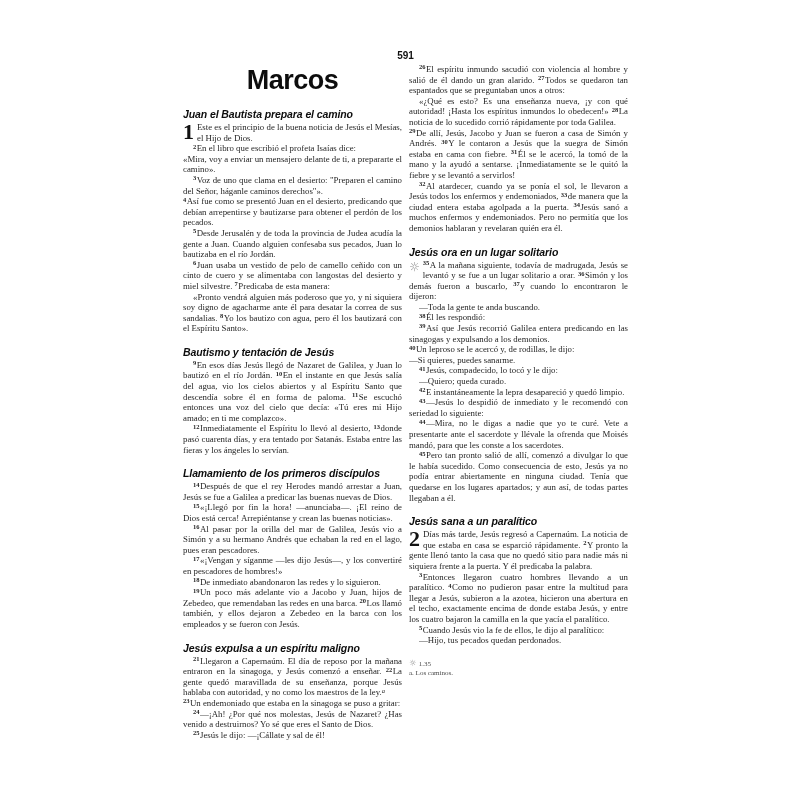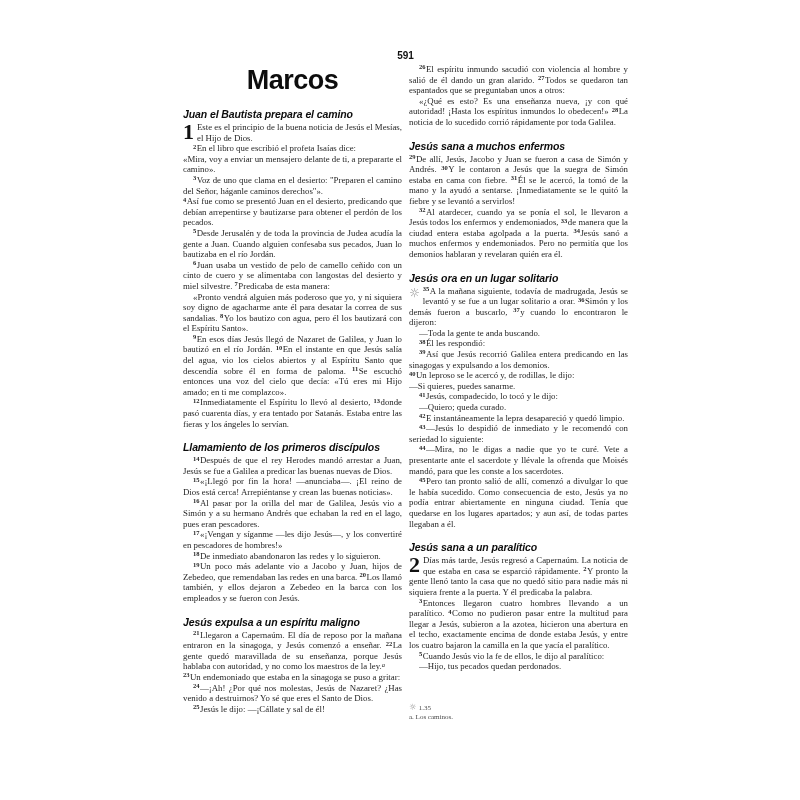--- a/index.html
+++ b/index.html
@@ -39,21 +39,21 @@
     position:relative; top:-2.6px; vertical-align:baseline;
   }
   span.dropcap {
     float:left; font-weight:bold; font-size:22px; line-height:18px;
     padding:1px 3px 0 0; color:#111;
   }
   span.sunmark {
     float:left; font-family:"DejaVu Sans", sans-serif; font-size:12px;
     line-height:10px; color:#8d8d8d; padding:2px 3px 0 0;
   }
-  .footnotes { margin-top:31px; font-size:7px; line-height:9.5px; color:#4a4a4a; }
+  .footnotes { margin-top:13px; font-size:7px; line-height:9.5px; color:#4a4a4a; }
   .footnotes .sun-small {
     font-family:"DejaVu Sans", sans-serif; font-size:8.5px; color:#8d8d8d; margin-right:2px;
   }
 </style>
 </head>
 <body>
 
 <div class="sheet">
   <div class="pagenum">591</div>
   <div class="cols">
@@ -62,41 +62,41 @@
       <div class="colbody" id="col0">
           <h2 class="shead">Juan el Bautista prepara el camino</h2>
           <p class="para flush"><span class="dropcap">1</span>Este es el principio de la buena noticia de Jesús el Mesías, el Hijo de Dios.</p>
           <p class="para"><sup class="v">2</sup>En el libro que escribió el profeta Isaías dice:</p>
           <p class="para flush gap">«Mira, voy a enviar un mensajero delante de ti, a prepararte el camino».</p>
           <p class="para"><sup class="v">3</sup>Voz de uno que clama en el desierto: "Preparen el camino del Señor, háganle caminos derechos"».</p>
           <p class="para flush gap"><sup class="v">4</sup>Así fue como se presentó Juan en el desierto, predicando que debían arrepentirse y bautizarse para obtener el perdón de los pecados.</p>
           <p class="para"><sup class="v">5</sup>Desde Jerusalén y de toda la provincia de Judea acudía la gente a Juan. Cuando alguien confesaba sus pecados, Juan lo bautizaba en el río Jordán.</p>
           <p class="para"><sup class="v">6</sup>Juan usaba un vestido de pelo de camello ceñido con un cinto de cuero y se alimentaba con langostas del desierto y miel silvestre. <sup class="v">7</sup>Predicaba de esta manera:</p>
           <p class="para">«Pronto vendrá alguien más poderoso que yo, y ni siquiera soy digno de agacharme ante él para desatar la correa de sus sandalias. <sup class="v">8</sup>Yo los bautizo con agua, pero él los bautizará con el Espíritu Santo».</p>
+          <h2 class="shead">Bautismo y tentación de Jesús</h2>
           <p class="para"><sup class="v">9</sup>En esos días Jesús llegó de Nazaret de Galilea, y Juan lo bautizó en el río Jordán. <sup class="v">10</sup>En el instante en que Jesús salía del agua, vio los cielos abiertos y al Espíritu Santo que descendía sobre él en forma de paloma. <sup class="v">11</sup>Se escuchó entonces una voz del cielo que decía: «Tú eres mi Hijo amado; en ti me complazco».</p>
           <p class="para"><sup class="v">12</sup>Inmediatamente el Espíritu lo llevó al desierto, <sup class="v">13</sup>donde pasó cuarenta días, y era tentado por Satanás. Estaba entre las fieras y los ángeles lo servían.</p>
           <h2 class="shead">Llamamiento de los primeros discípulos</h2>
           <p class="para"><sup class="v">14</sup>Después de que el rey Herodes mandó arrestar a Juan, Jesús se fue a Galilea a predicar las buenas nuevas de Dios.</p>
           <p class="para"><sup class="v">15</sup>«¡Llegó por fin la hora! —anunciaba—. ¡El reino de Dios está cerca! Arrepiéntanse y crean las buenas noticias».</p>
           <p class="para"><sup class="v">16</sup>Al pasar por la orilla del mar de Galilea, Jesús vio a Simón y a su hermano Andrés que echaban la red en el lago, pues eran pescadores.</p>
           <p class="para"><sup class="v">17</sup>«¡Vengan y síganme —les dijo Jesús—, y los convertiré en pescadores de hombres!»</p>
           <p class="para"><sup class="v">18</sup>De inmediato abandonaron las redes y lo siguieron.</p>
           <p class="para"><sup class="v">19</sup>Un poco más adelante vio a Jacobo y Juan, hijos de Zebedeo, que remendaban las redes en una barca. <sup class="v">20</sup>Los llamó también, y ellos dejaron a Zebedeo en la barca con los empleados y se fueron con Jesús.</p>
           <h2 class="shead">Jesús expulsa a un espíritu maligno</h2>
           <p class="para"><sup class="v">21</sup>Llegaron a Capernaúm. El día de reposo por la mañana entraron en la sinagoga, y Jesús comenzó a enseñar. <sup class="v">22</sup>La gente quedó maravillada de su enseñanza, porque Jesús hablaba con autoridad, y no como los maestros de la ley.<sup class="fn">a</sup></p>
           <p class="para flush"><sup class="v">23</sup>Un endemoniado que estaba en la sinagoga se puso a gritar:</p>
           <p class="para"><sup class="v">24</sup>—¡Ah! ¿Por qué nos molestas, Jesús de Nazaret? ¿Has venido a destruirnos? Yo sé que eres el Santo de Dios.</p>
           <p class="para"><sup class="v">25</sup>Jesús le dijo: —¡Cállate y sal de él!</p>
         </div>
     </div>
     <div class="col">
       <div class="colbody" id="col1">
           <p class="para"><sup class="v">26</sup>El espíritu inmundo sacudió con violencia al hombre y salió de él dando un gran alarido. <sup class="v">27</sup>Todos se quedaron tan espantados que se preguntaban unos a otros:</p>
           <p class="para">«¿Qué es esto? Es una enseñanza nueva, ¡y con qué autoridad! ¡Hasta los espíritus inmundos lo obedecen!» <sup class="v">28</sup>La noticia de lo sucedido corrió rápidamente por toda Galilea.</p>
-          <h2 class="shead">Jesús sana a muchos enfermos</h2>
           <p class="para flush"><sup class="v">29</sup>De allí, Jesús, Jacobo y Juan se fueron a casa de Simón y Andrés. <sup class="v">30</sup>Y le contaron a Jesús que la suegra de Simón estaba en cama con fiebre. <sup class="v">31</sup>Él se le acercó, la tomó de la mano y la ayudó a sentarse. ¡Inmediatamente se le quitó la fiebre y se levantó a servirlos!</p>
           <p class="para"><sup class="v">32</sup>Al atardecer, cuando ya se ponía el sol, le llevaron a Jesús todos los enfermos y endemoniados, <sup class="v">33</sup>de manera que la ciudad entera estaba agolpada a la puerta. <sup class="v">34</sup>Jesús sanó a muchos enfermos y endemoniados. Pero no permitía que los demonios hablaran y revelaran quién era él.</p>
           <h2 class="shead">Jesús ora en un lugar solitario</h2>
           <p class="para flush"><span class="sunmark">☼</span><sup class="v">35</sup>A la mañana siguiente, todavía de madrugada, Jesús se levantó y se fue a un lugar solitario a orar. <sup class="v">36</sup>Simón y los demás fueron a buscarlo, <sup class="v">37</sup>y cuando lo encontraron le dijeron:</p>
           <p class="para">—Toda la gente te anda buscando.</p>
           <p class="para"><sup class="v">38</sup>Él les respondió:</p>
           <p class="para"><sup class="v">39</sup>Así que Jesús recorrió Galilea entera predicando en las sinagogas y expulsando a los demonios.</p>
           <p class="para flush"><sup class="v">40</sup>Un leproso se le acercó y, de rodillas, le dijo:</p>
           <p class="para flush">—Si quieres, puedes sanarme.</p>
           <p class="para"><sup class="v">41</sup>Jesús, compadecido, lo tocó y le dijo:</p>

